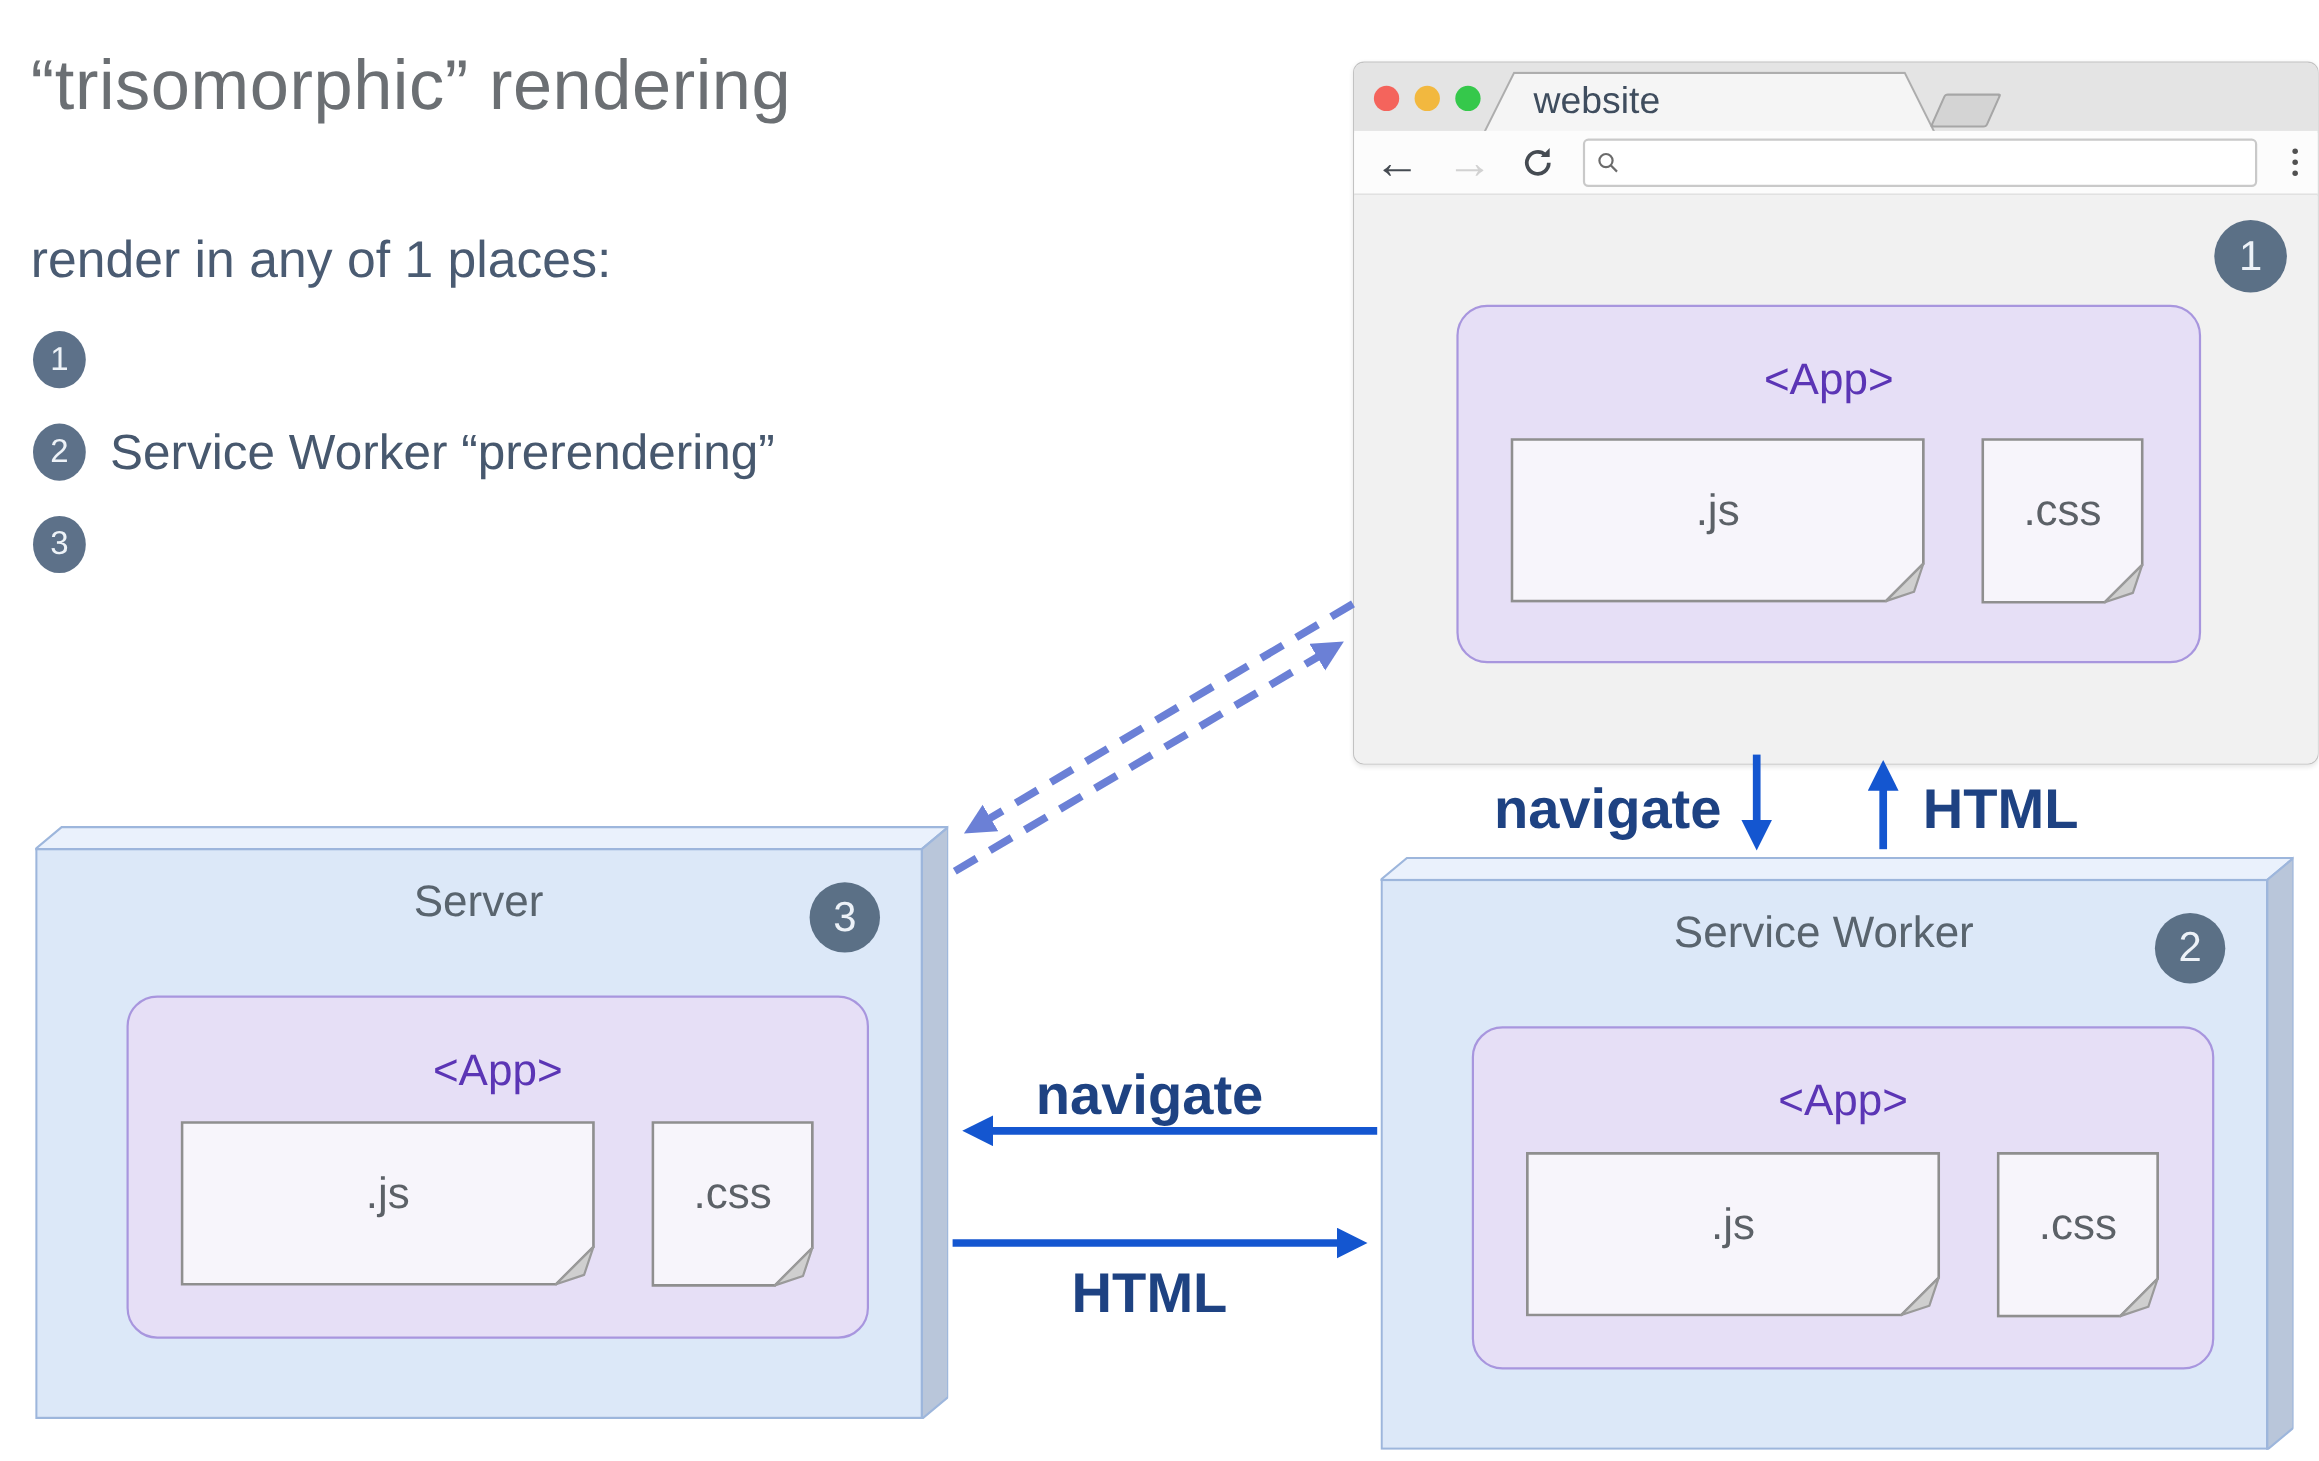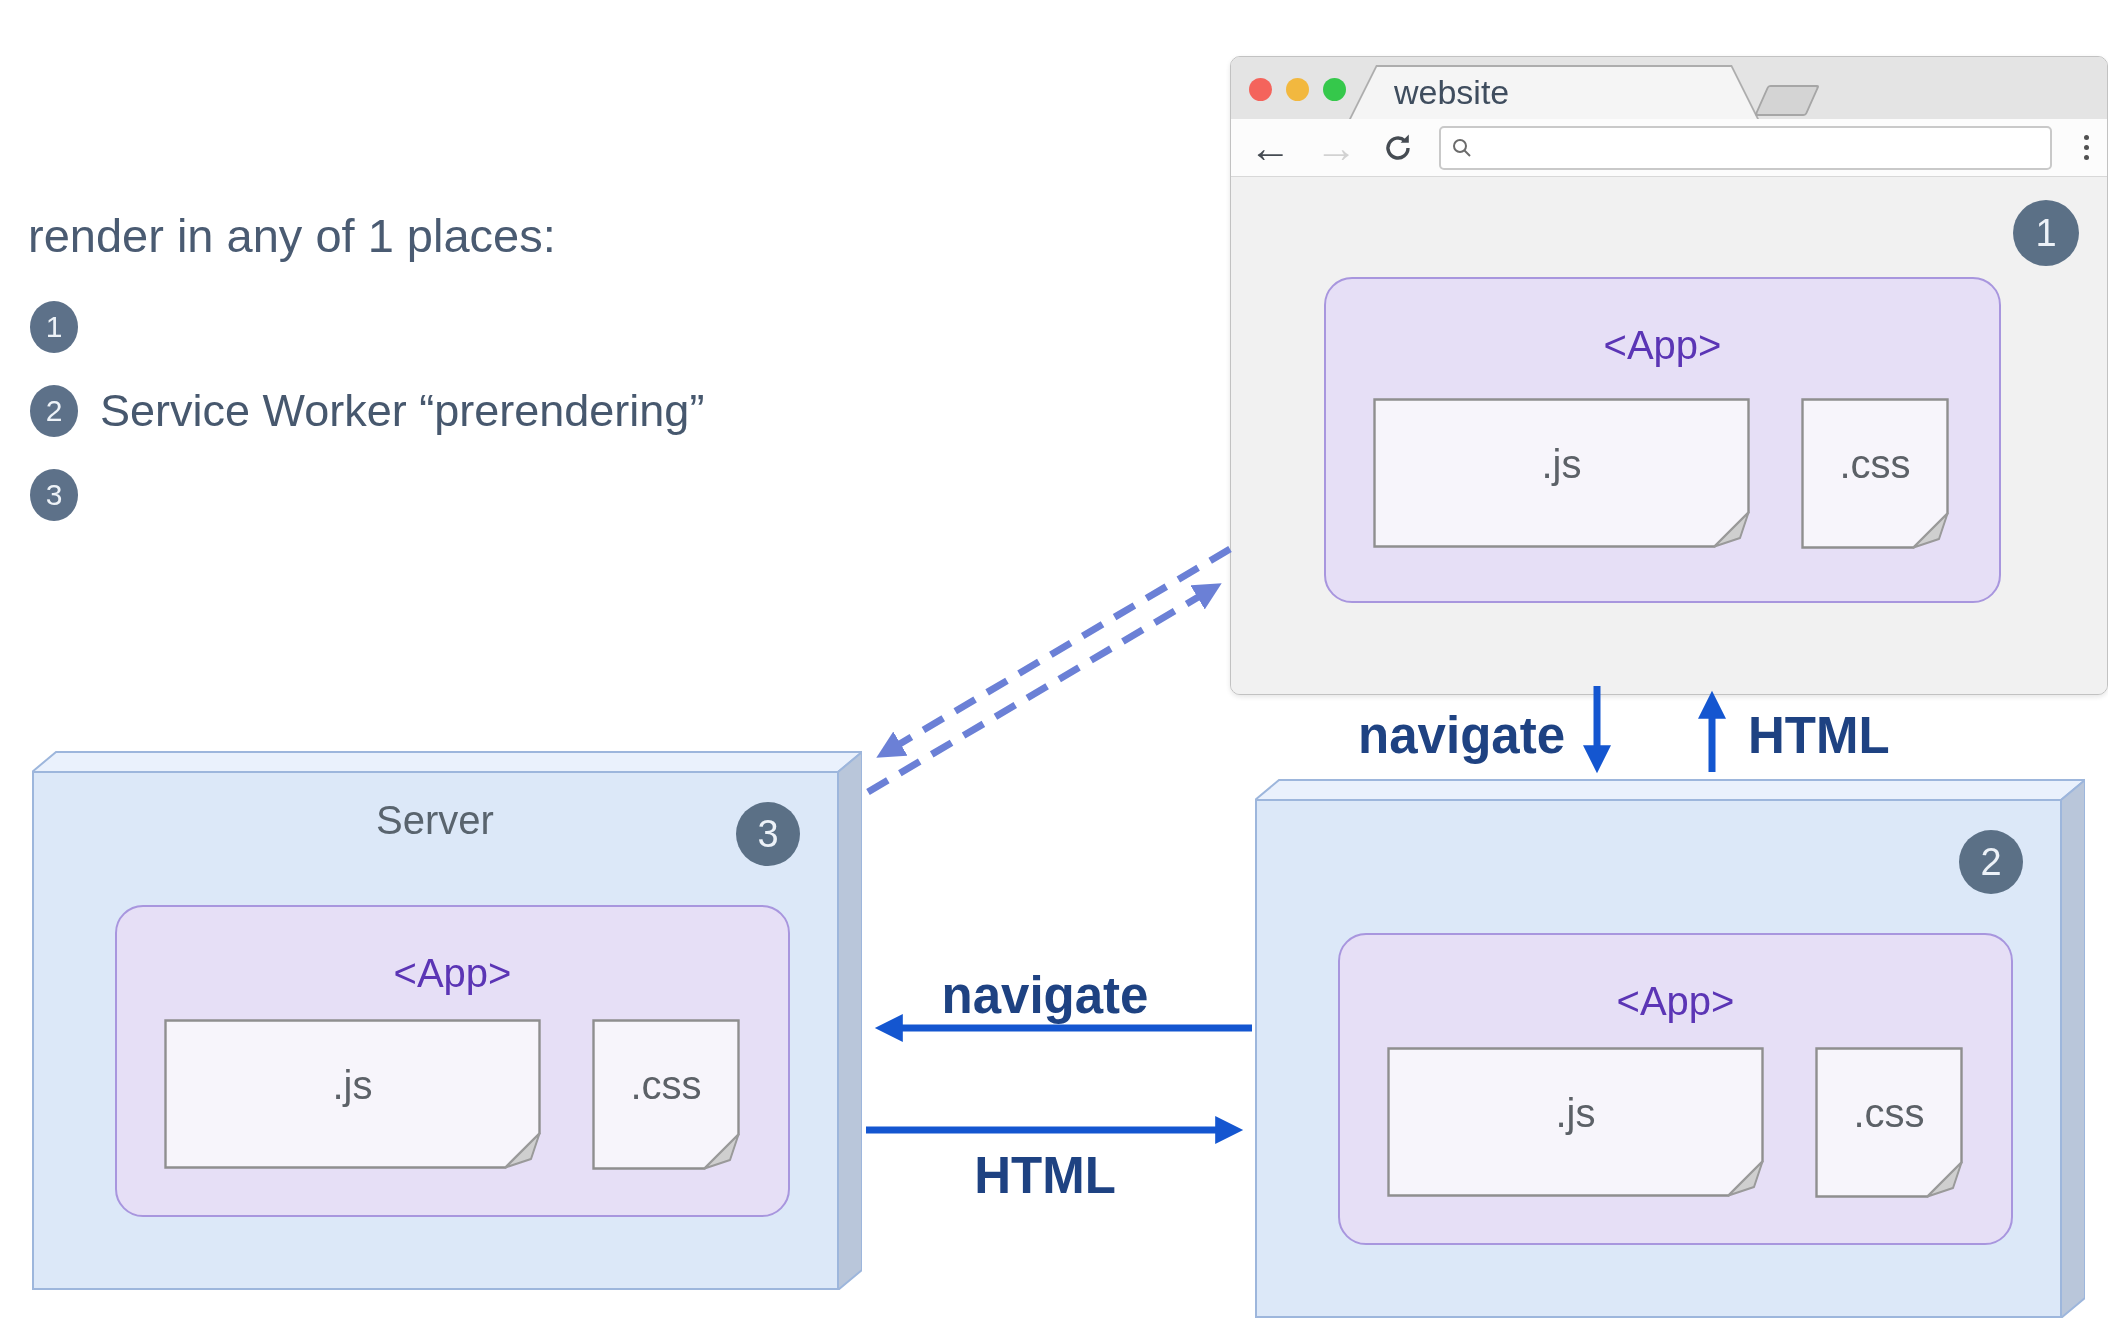--- a/index.html
+++ b/index.html
@@ -66,20 +66,21 @@
   .al-nav-v{left:1330px;top:706px;width:235px;text-align:right;}
   .al-html-v{left:1748px;top:706px;}
   .al-nav-h{left:895px;top:966px;width:300px;text-align:center;}
   .al-html-h{left:895px;top:1146px;width:300px;text-align:center;}
 </style>
 </head>
 <body>
 
 <div id="canvas">
 
+  <div class="slide-title">“trisomorphic” rendering</div>
   <div class="slide-intro">render in any of 1 places:</div>
 
   <div class="legend">
     <div class="legend-item">
       <div class="legend-badge">1</div>
     </div>
     <div class="legend-item">
       <div class="legend-badge">2</div>
       <div class="legend-label">Service Worker “prerendering”</div>
     </div>
@@ -173,20 +174,21 @@
     </div>
   </div>
 
   <div class="slab" style="left:1255px;top:778px;width:830px;height:540px;">
     <svg class="shell" width="830" height="540" viewBox="0 0 830 540">
       <polygon points="0,22 24,2 830,2 806,22" fill="#eaf1fc" stroke="#9db6dc" stroke-width="2"></polygon>
       <polygon points="806,22 830,2 830,520 806,540" fill="#b9c6da" stroke="#9db6dc" stroke-width="2"></polygon>
       <rect x="1" y="22" width="805" height="517" fill="#dce8f8" stroke="#9db6dc" stroke-width="2"></rect>
     </svg>
     <div class="slab-front">
+      <div class="slab-title">Service Worker</div>
       <div class="num-badge">2</div>
       <div class="app" style="left:83px;top:133px;width:675px;height:312px;">
         <div class="app-label">&lt;App&gt;</div>
         <div class="file" style="left:47px;top:112px;width:377px;height:150px;">
           <svg width="377" height="150" viewBox="0 0 377 150">
             <path d="M1.5 1.5 H375.5 V114.5 L341.5 148.5 H1.5 Z" fill="#f7f5fb" stroke="#8f8f8f" stroke-width="2.4"></path>
             <path d="M341.5 148.5 L375.5 114.5 L367 140 Z" fill="#cfcfcf" stroke="#9a9a9a" stroke-width="2" stroke-linejoin="round"></path>
           </svg>
           <span>.js</span>
         </div>

